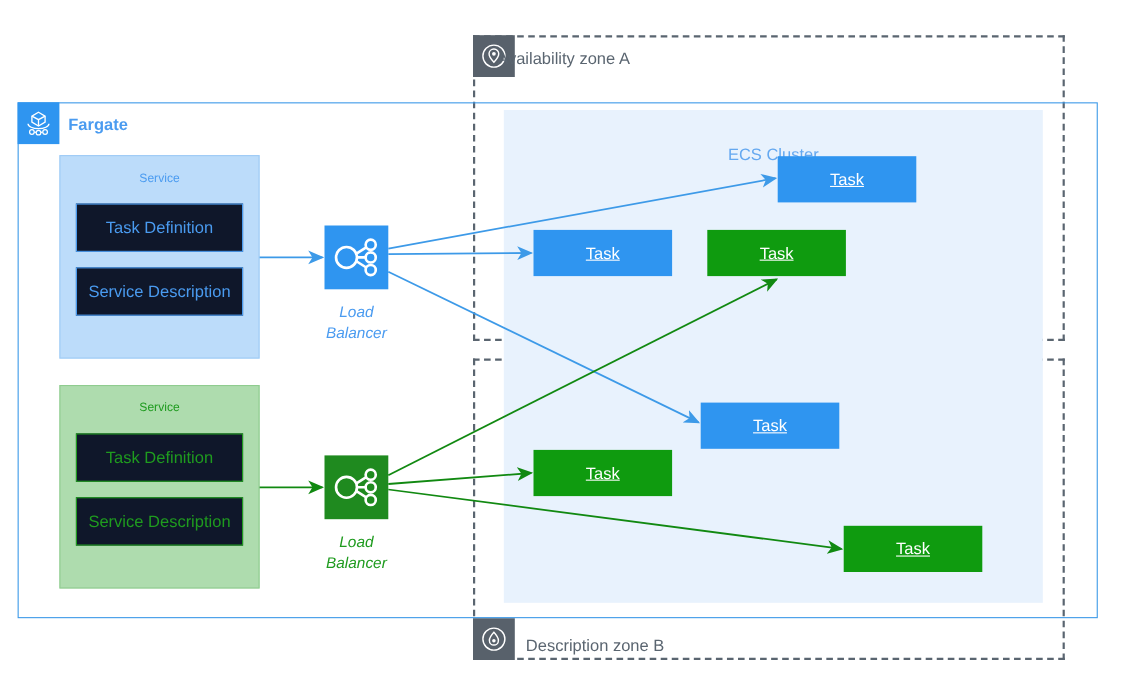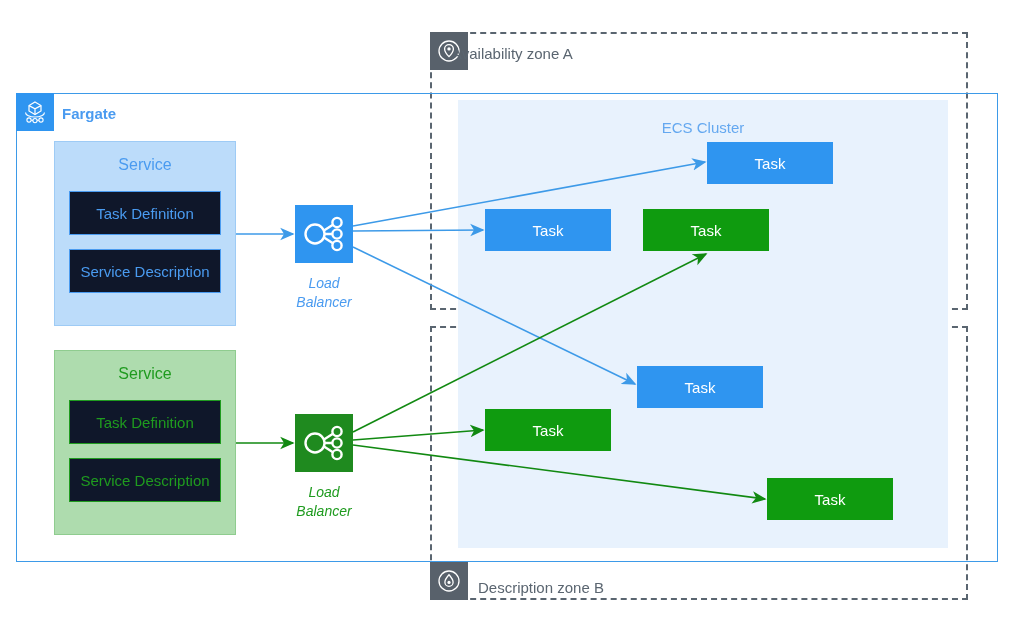--- a/index.html
+++ b/index.html
@@ -72,21 +72,21 @@
   .service-box {
     border-width: 1px;
     border-style: solid;
     display: block;
   }
   .service-box.blue { background: #bcdcfa; border-color: #9ecbf5; }
   .service-box.green { background: #aedcae; border-color: #8fcc8f; }
 
   .service-title {
     text-align: center;
-    font-size: 16px;
+    font-size: 11px;
     margin-top: 14px;
   }
   .service-title.blue { color: #4a9bf0; }
   .service-title.green { color: #1f9b1f; }
 
   .inner-field {
     background: #0f172a;
     border-width: 1.5px;
     border-style: solid;
     height: 42px;
@@ -118,20 +118,21 @@
   .lb-label.blue { color: #4a9bf0; }
   .lb-label.green { color: #1f9b1f; }
 
   
   .task-box {
     display: flex;
     align-items: center;
     justify-content: center;
     color: #ffffff;
     font-size: 15px;
+    text-decoration: underline;
   }
   .task-box.blue { background: #2f95f0; }
   .task-box.green { background: #0f9b0f; }
 
   
   #arrows {
     position: absolute;
     left: 0; top: 0;
     width: 1024px;
     height: 624px;
@@ -174,21 +175,21 @@
       <path d="M4.5 14.5 C4.5 17 8.8 19 14 19 C19.2 19 23.5 17 23.5 14.5" fill="none" stroke="#ffffff" stroke-width="1.2"></path>
       <circle cx="8" cy="22" r="2.1" fill="none" stroke="#ffffff" stroke-width="1.1"></circle>
       <circle cx="14" cy="22.6" r="2.1" fill="none" stroke="#ffffff" stroke-width="1.1"></circle>
       <circle cx="20" cy="22" r="2.1" fill="none" stroke="#ffffff" stroke-width="1.1"></circle>
       <path d="M10.1 22.2 L11.9 22.4 M16.1 22.4 L17.9 22.2" stroke="#ffffff" stroke-width="1.1"></path>
     </svg>
   </div>
   <div class="abs fargate-label" style="left:62px; top:105px;">Fargate</div>
 
   <div class="abs ecs-cluster" style="left:458px; top:100px; width:490px; height:448px;"></div>
-  <div class="abs ecs-label" style="left:458px; top:119px; width:490px;">ECS Cluster</div>
+  <div class="abs ecs-label" style="left:458px; top:132px; width:490px;">ECS Cluster</div>
 
   <div class="abs service-box blue" style="left:54px; top:141px; width:182px; height:185px;">
     <div class="service-title blue">Service</div>
     <div class="inner-field blue" style="margin:17px 14px 0 14px;">Task Definition</div>
     <div class="inner-field blue" style="margin:14px 14px 0 14px;">Service Description</div>
   </div>
 
   <div class="abs lb-icon blue" style="left:295px; top:205px;">
     <svg width="50" height="50" viewBox="0 0 50 50">
       <circle cx="16" cy="25" r="9.5" fill="none" stroke="#ffffff" stroke-width="2.4"></circle>

